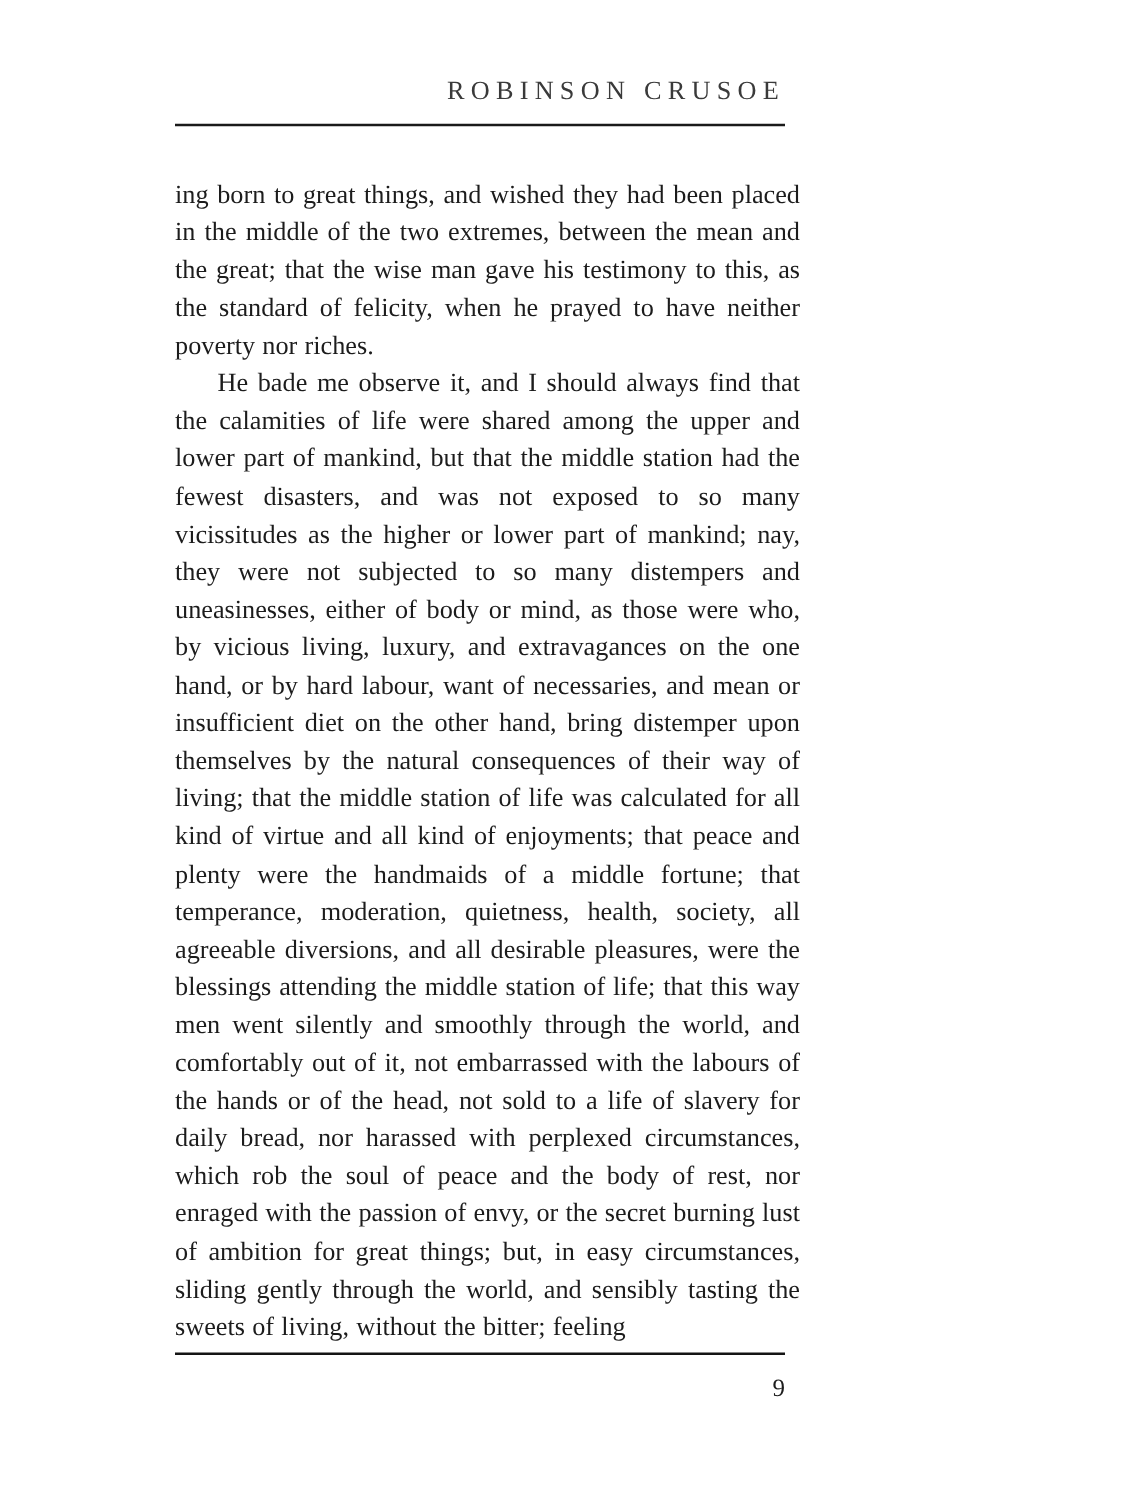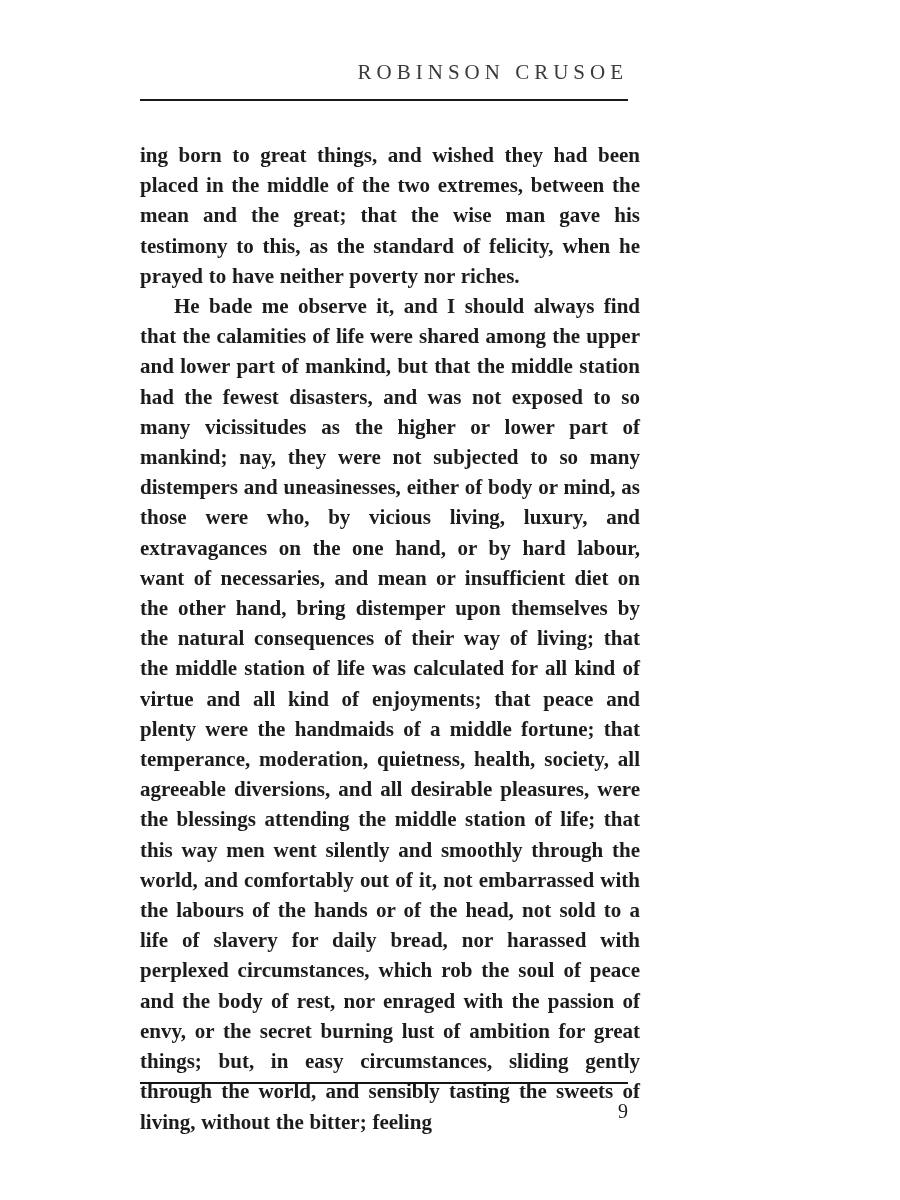--- a/index.html
+++ b/index.html
@@ -36,21 +36,20 @@
     right: 140px;
     top: 99px;
     border-top: 2px solid #1a1a1a;
     height: 0;
   }
   .body-text {
     position: absolute;
     left: 140px;
     right: 128px;
     top: 140px;
-    font-weight: bold;
   }
   .body-text p {
     margin: 0;
     font-size: 21px;
     line-height: 30.2px;
     text-align: justify;
     hyphens: auto;
     -webkit-hyphens: auto;
     word-spacing: 0.5px;
   }

